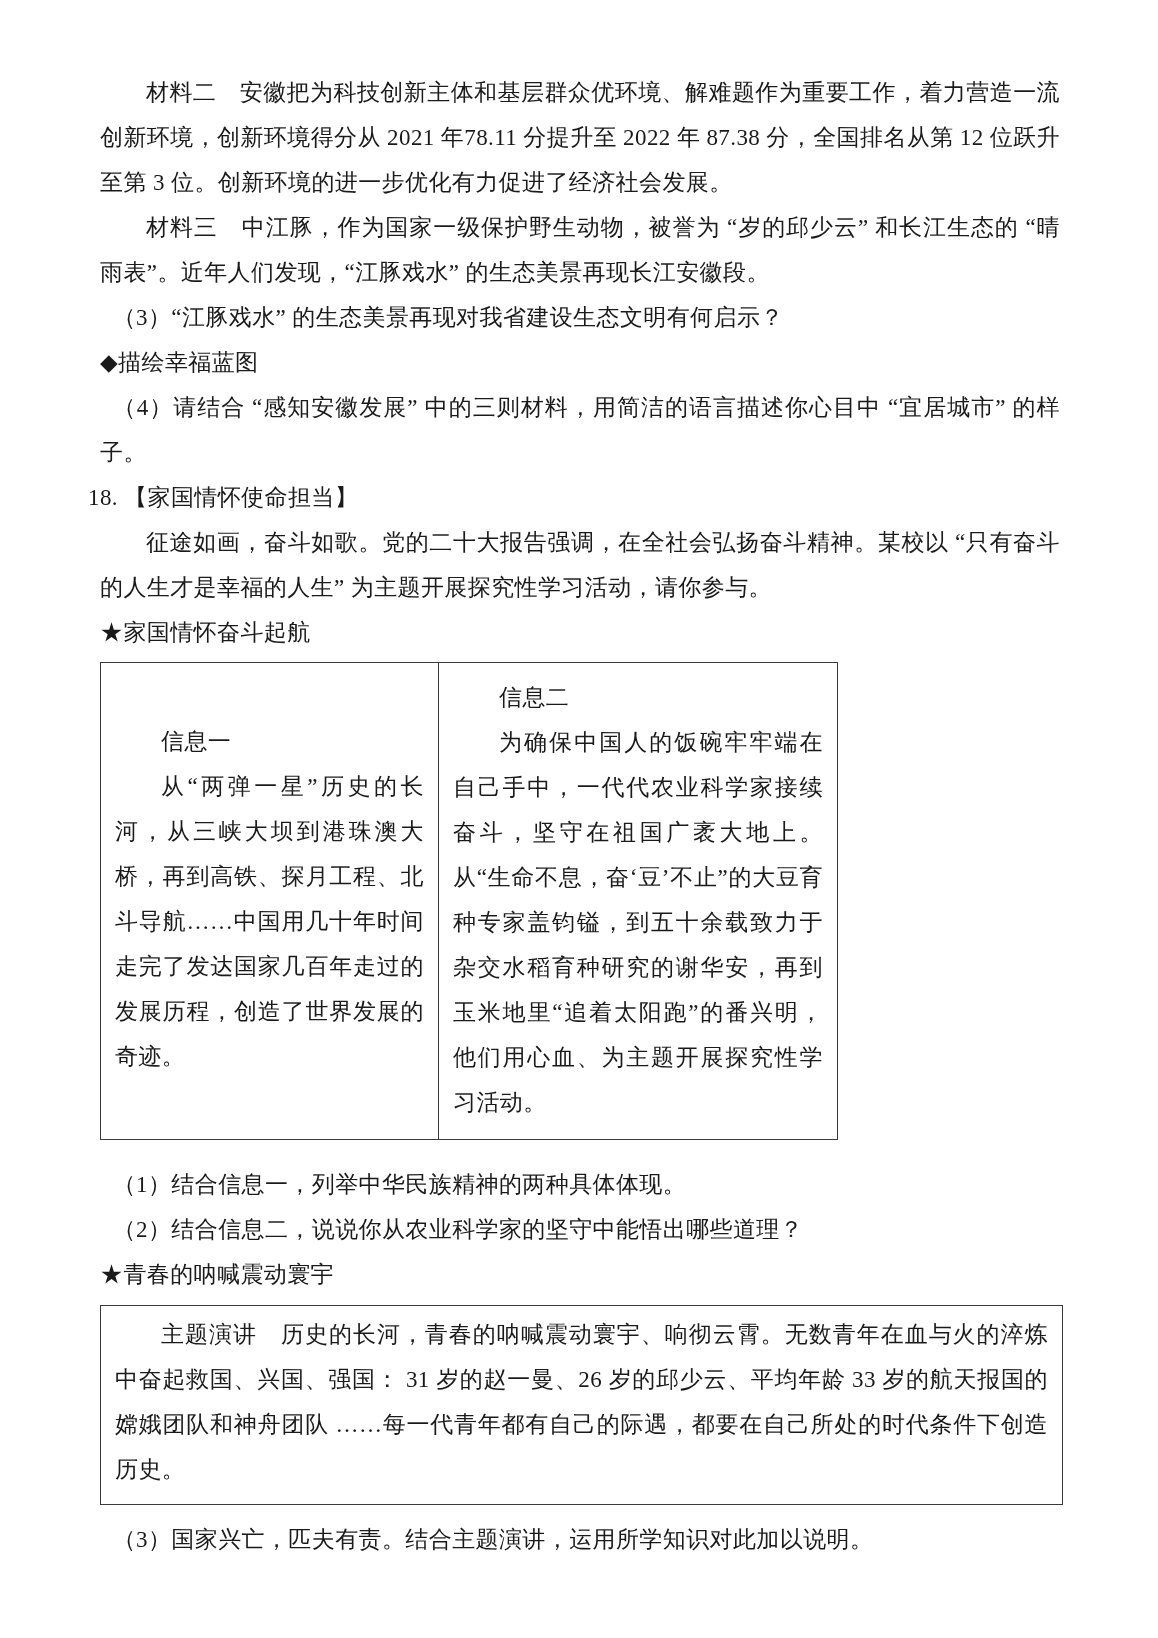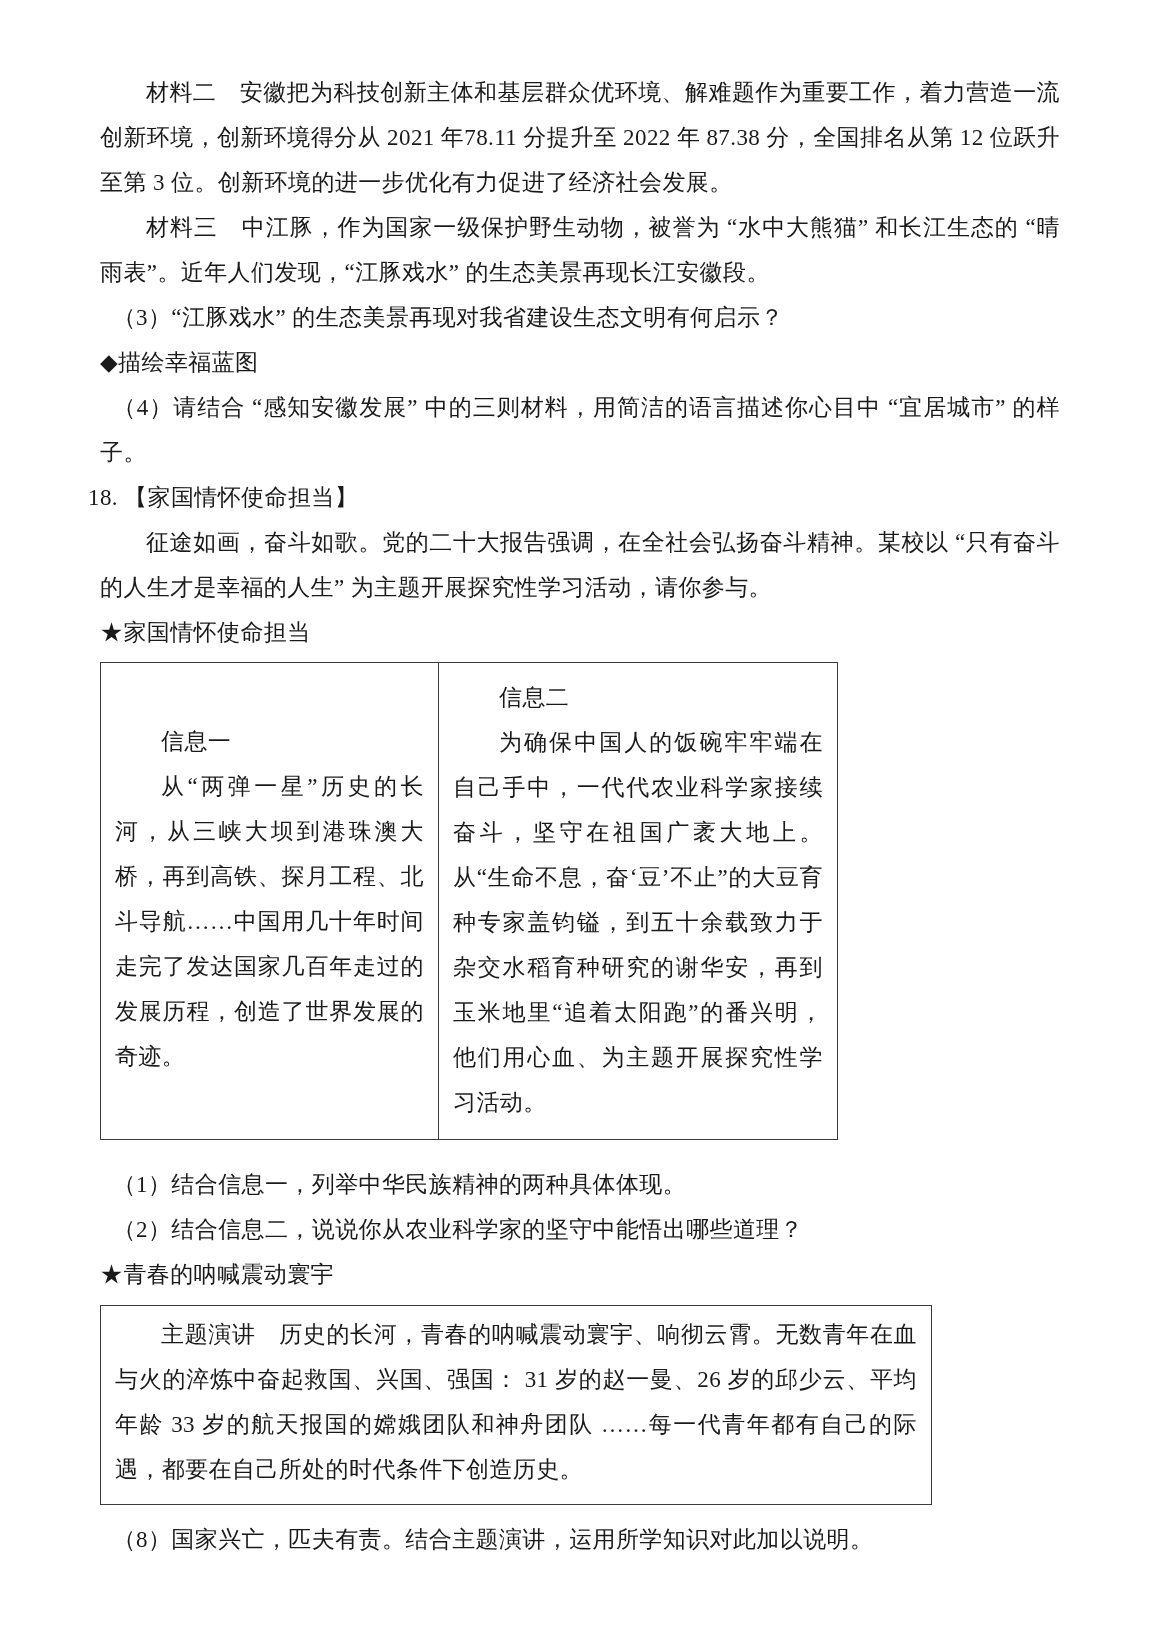--- a/index.html
+++ b/index.html
@@ -29,47 +29,47 @@
   .info-table td {
     border: 1.5px solid #3a3a3a;
     vertical-align: top;
     padding: 4px 14px 14px 14px;
   }
   td.cell-left  { width: 338px; padding-top: 56px; }
   td.cell-right { width: 399px; padding-top: 12px; }
   .after-table { margin-top: 22px; }
   .speech-box {
     border: 1.5px solid #3a3a3a;
-    width: 832px;
+    width: 963px;
     margin-top: 8px;
     padding: 6px 14px 12px 14px;
   }
   .after-box { margin-top: 12px; }
 </style>
 </head>
 <body>
 
 <div class="page">
 
   <p class="indent2">材料二　安徽把为科技创新主体和基层群众优环境、解难题作为重要工作，着力营造一流创新环境，创新环境得分从 2021 年78.11 分提升至 2022 年 87.38 分，全国排名从第 12 位跃升至第 3 位。创新环境的进一步优化有力促进了经济社会发展。</p>
 
 
-  <p class="indent2">材料三　中江豚，作为国家一级保护野生动物，被誉为 “水中大熊猫” 和长江生态的 “晴雨表”。近年人们发现，“江豚戏水” 的生态美景再现长江安徽段。</p>
+  <p class="indent2">材料三　中江豚，作为国家一级保护野生动物，被誉为 “岁的邱少云” 和长江生态的 “晴雨表”。近年人们发现，“江豚戏水” 的生态美景再现长江安徽段。</p>
 
   <p class="q">（3）“江豚戏水” 的生态美景再现对我省建设生态文明有何启示？</p>
 
   <p>◆描绘幸福蓝图</p>
 
   <p class="q">（4）请结合 “感知安徽发展” 中的三则材料，用简洁的语言描述你心目中 “宜居城市” 的样子。</p>
 
   <p class="outdent">18. 【家国情怀使命担当】</p>
 
   <p class="indent2">征途如画，奋斗如歌。党的二十大报告强调，在全社会弘扬奋斗精神。某校以 “只有奋斗的人生才是幸福的人生” 为主题开展探究性学习活动，请你参与。</p>
 
-  <p>★家国情怀使命担当</p>
+  <p>★家国情怀奋斗起航</p>
 
   <table class="info-table">
     <tbody>
         <tr>
       <td class="cell-left">
         <p class="indent2">信息一</p>
         <p class="indent2">从“两弹一星”历史的长河，从三峡大坝到港珠澳大桥，再到高铁、探月工程、北斗导航……中国用几十年时间走完了发达国家几百年走过的发展历程，创造了世界发展的奇迹。</p>
       </td>
       <td class="cell-right">
         <p class="indent2">信息二</p>
@@ -82,15 +82,15 @@
   <p class="q after-table">（1）结合信息一，列举中华民族精神的两种具体体现。</p>
 
   <p class="q">（2）结合信息二，说说你从农业科学家的坚守中能悟出哪些道理？</p>
 
   <p>★青春的呐喊震动寰宇</p>
 
   <div class="speech-box">
     <p class="indent2">主题演讲　历史的长河，青春的呐喊震动寰宇、响彻云霄。无数青年在血与火的淬炼中奋起救国、兴国、强国： 31 岁的赵一曼、26 岁的邱少云、平均年龄 33 岁的航天报国的嫦娥团队和神舟团队 ……每一代青年都有自己的际遇，都要在自己所处的时代条件下创造历史。</p>
   </div>
 
-  <p class="q after-box">（8）国家兴亡，匹夫有责。结合主题演讲，运用所学知识对此加以说明。</p>
+  <p class="q after-box">（3）国家兴亡，匹夫有责。结合主题演讲，运用所学知识对此加以说明。</p>
 
 </div>
 
 </body></html>

